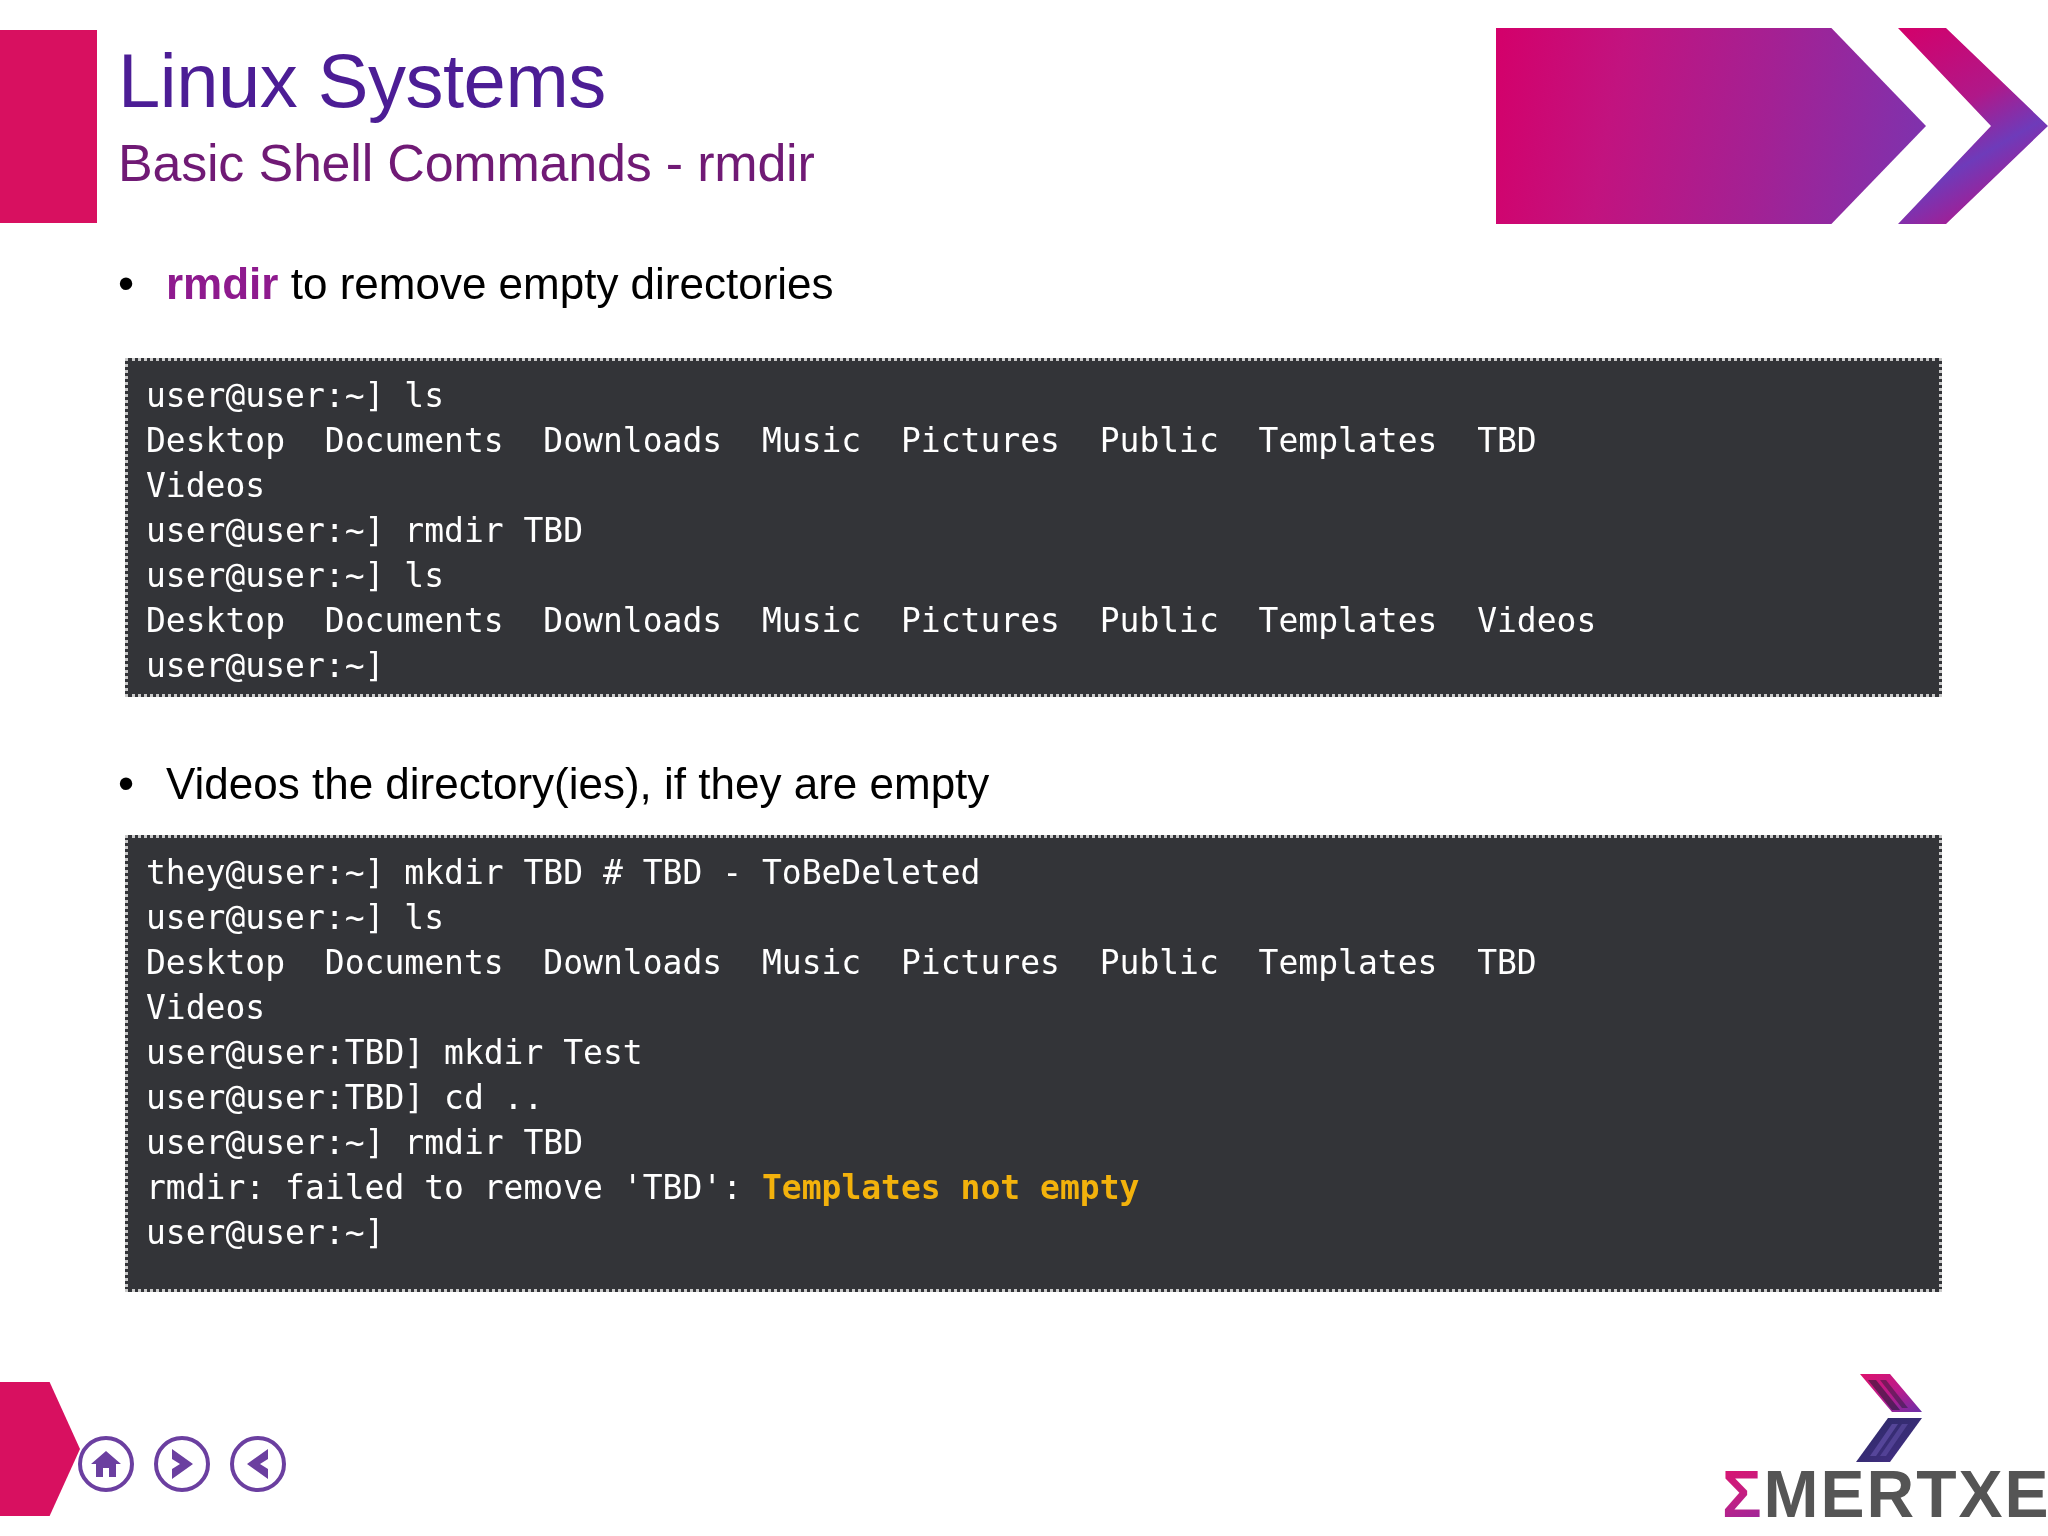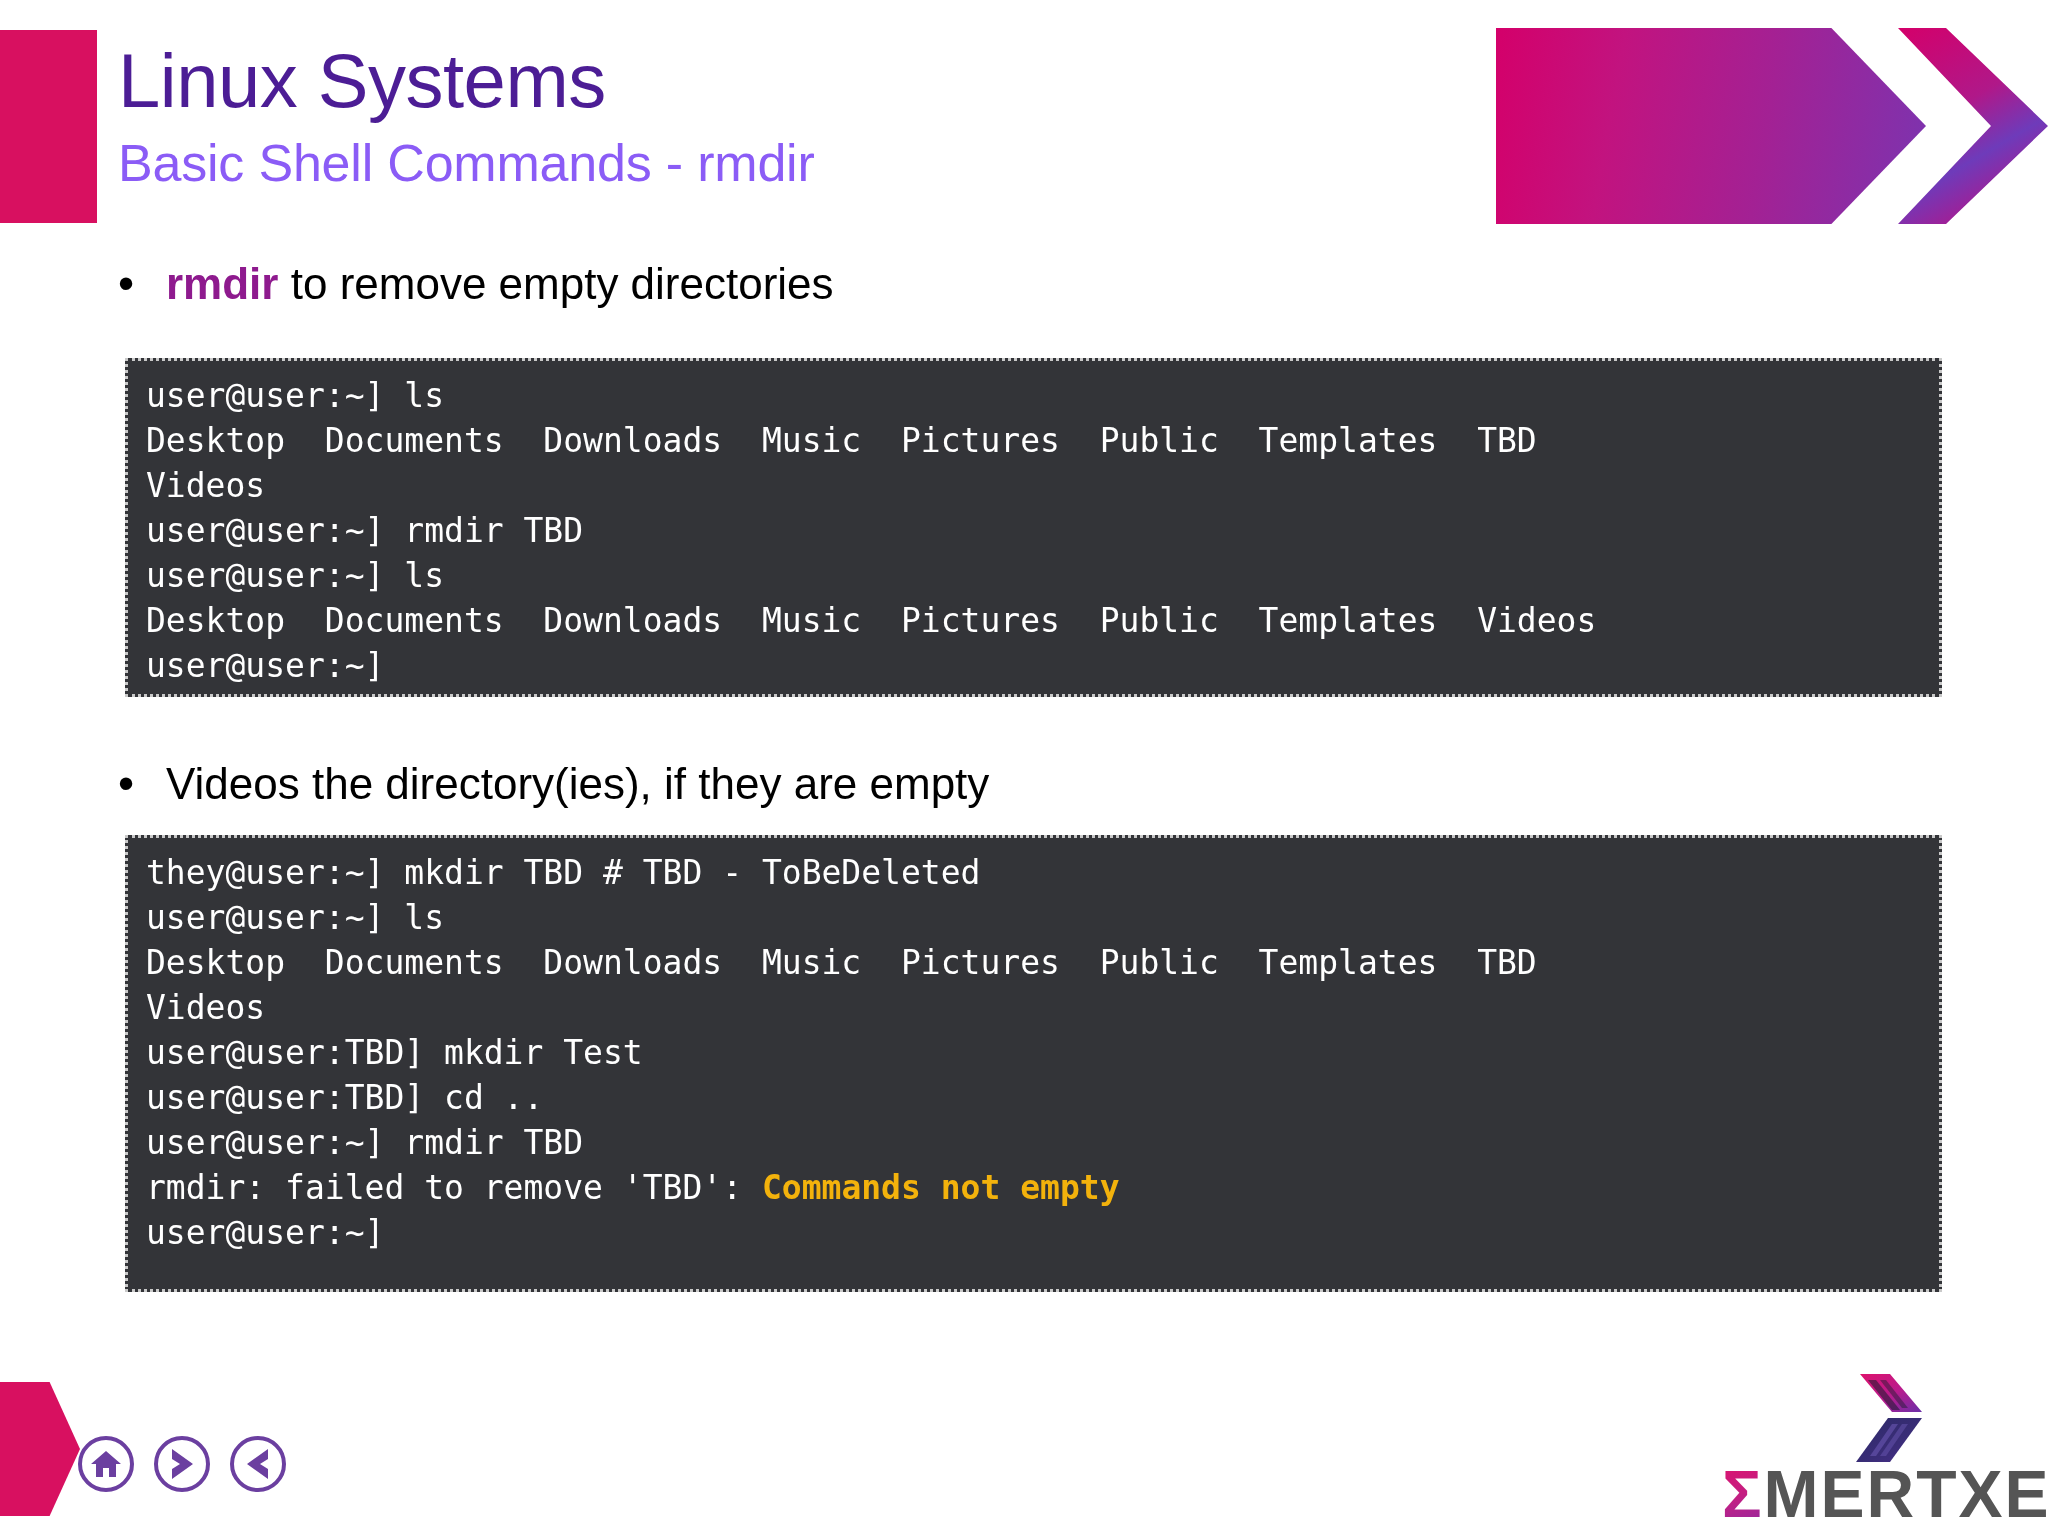--- a/index.html
+++ b/index.html
@@ -56,21 +56,21 @@
     font-size: 76px;
     line-height: 86px;
     color: #4c1d95;
     font-weight: normal;
     letter-spacing: -0.5px;
     white-space: nowrap;
   }
   #slide-subtitle {
     font-size: 52px;
     line-height: 62px;
-    color: #8b5cf6;
+    color: #701a75;
     font-weight: normal;
     letter-spacing: -0.2px;
     margin-top: 8px;
     white-space: nowrap;
   }
 
   
   .bullet-row {
     position: absolute;
     display: flex;
@@ -225,21 +225,21 @@
 </div>
 
 <div class="terminal" id="terminal-2">
   <div class="term-line">they@user:~] mkdir TBD # TBD - ToBeDeleted</div>
   <div class="term-line">user@user:~] ls</div>
   <div class="term-line">Desktop  Documents  Downloads  Music  Pictures  Public  Templates  TBD</div>
   <div class="term-line">Videos</div>
   <div class="term-line">user@user:TBD] mkdir Test</div>
   <div class="term-line">user@user:TBD] cd ..</div>
   <div class="term-line">user@user:~] rmdir TBD</div>
-  <div class="term-line"><span>rmdir: failed to remove 'TBD': </span><span class="term-err">Commands not empty</span></div>
+  <div class="term-line"><span>rmdir: failed to remove 'TBD': </span><span class="term-err">Templates not empty</span></div>
   <div class="term-line">user@user:~]</div>
 </div>
 
 <div id="footer-pink-arrow"></div>
 
 <div id="footer-nav">
   <div class="nav-circle">
     <span>
       <svg width="32" height="30" viewBox="0 0 32 30">
         <path d="M16 2 L31 15 L26 15 L26 28 L19 28 L19 19 L13 19 L13 28 L6 28 L6 15 L1 15 Z" fill="#6B3FA0"></path>

